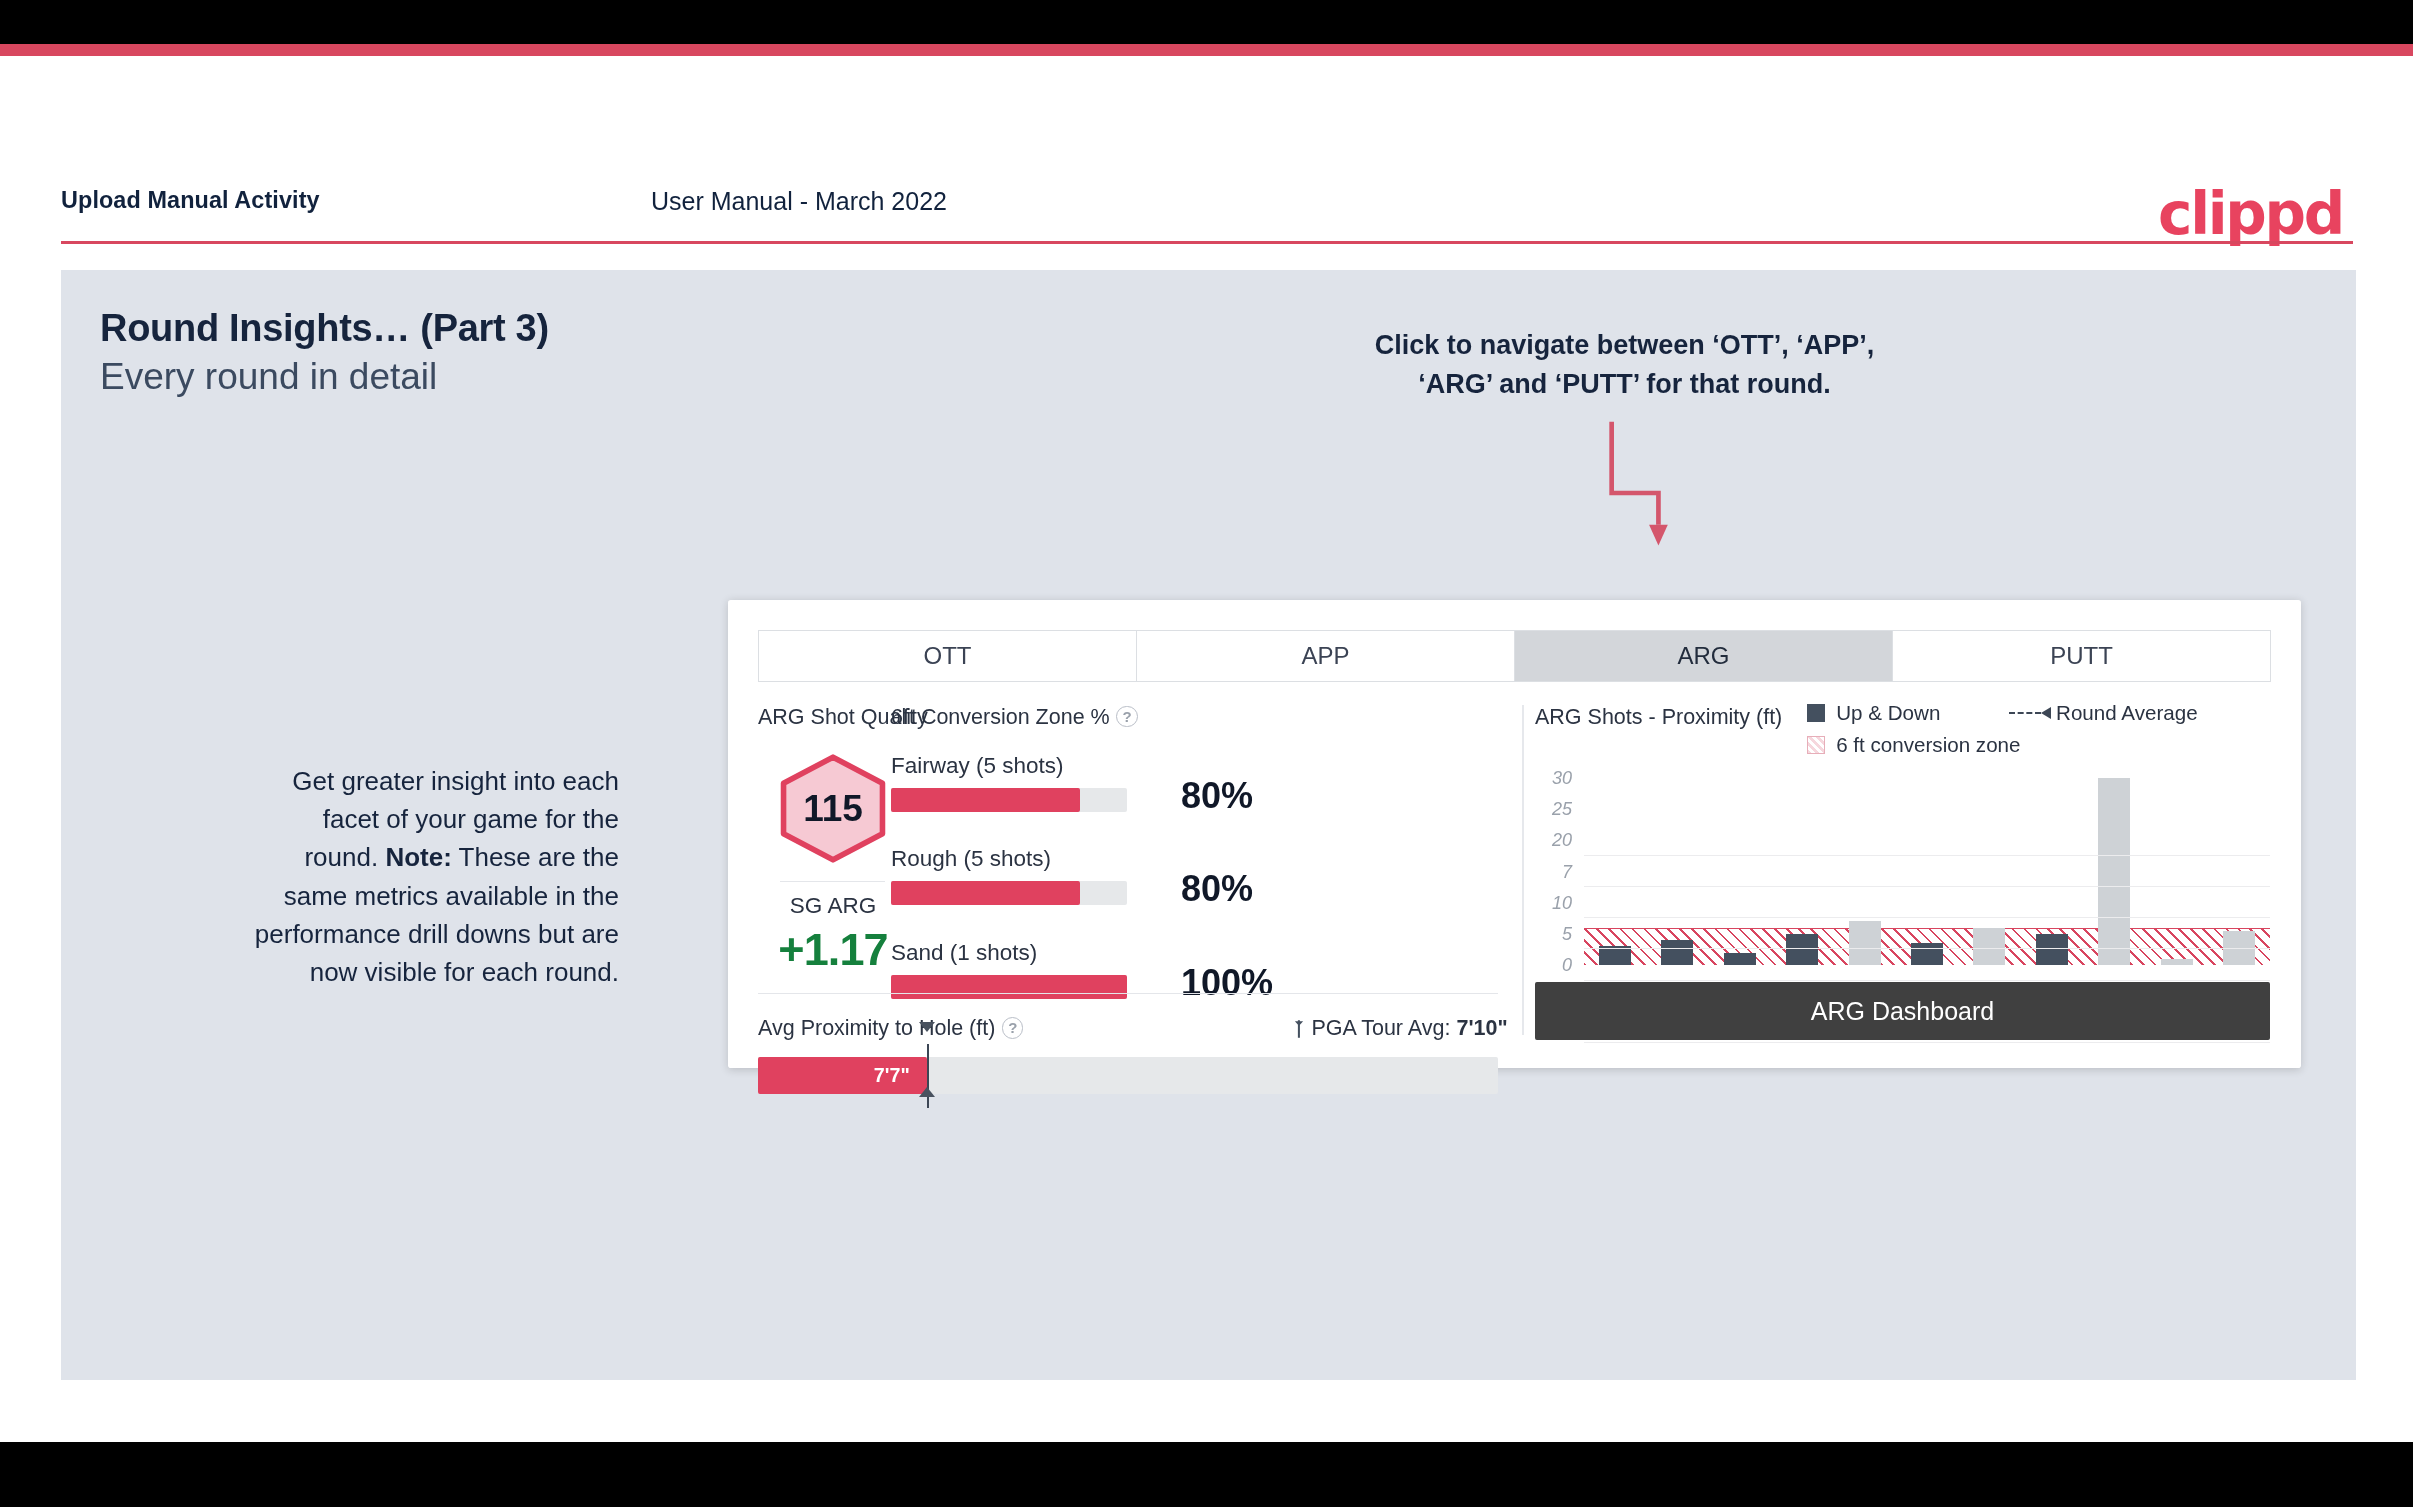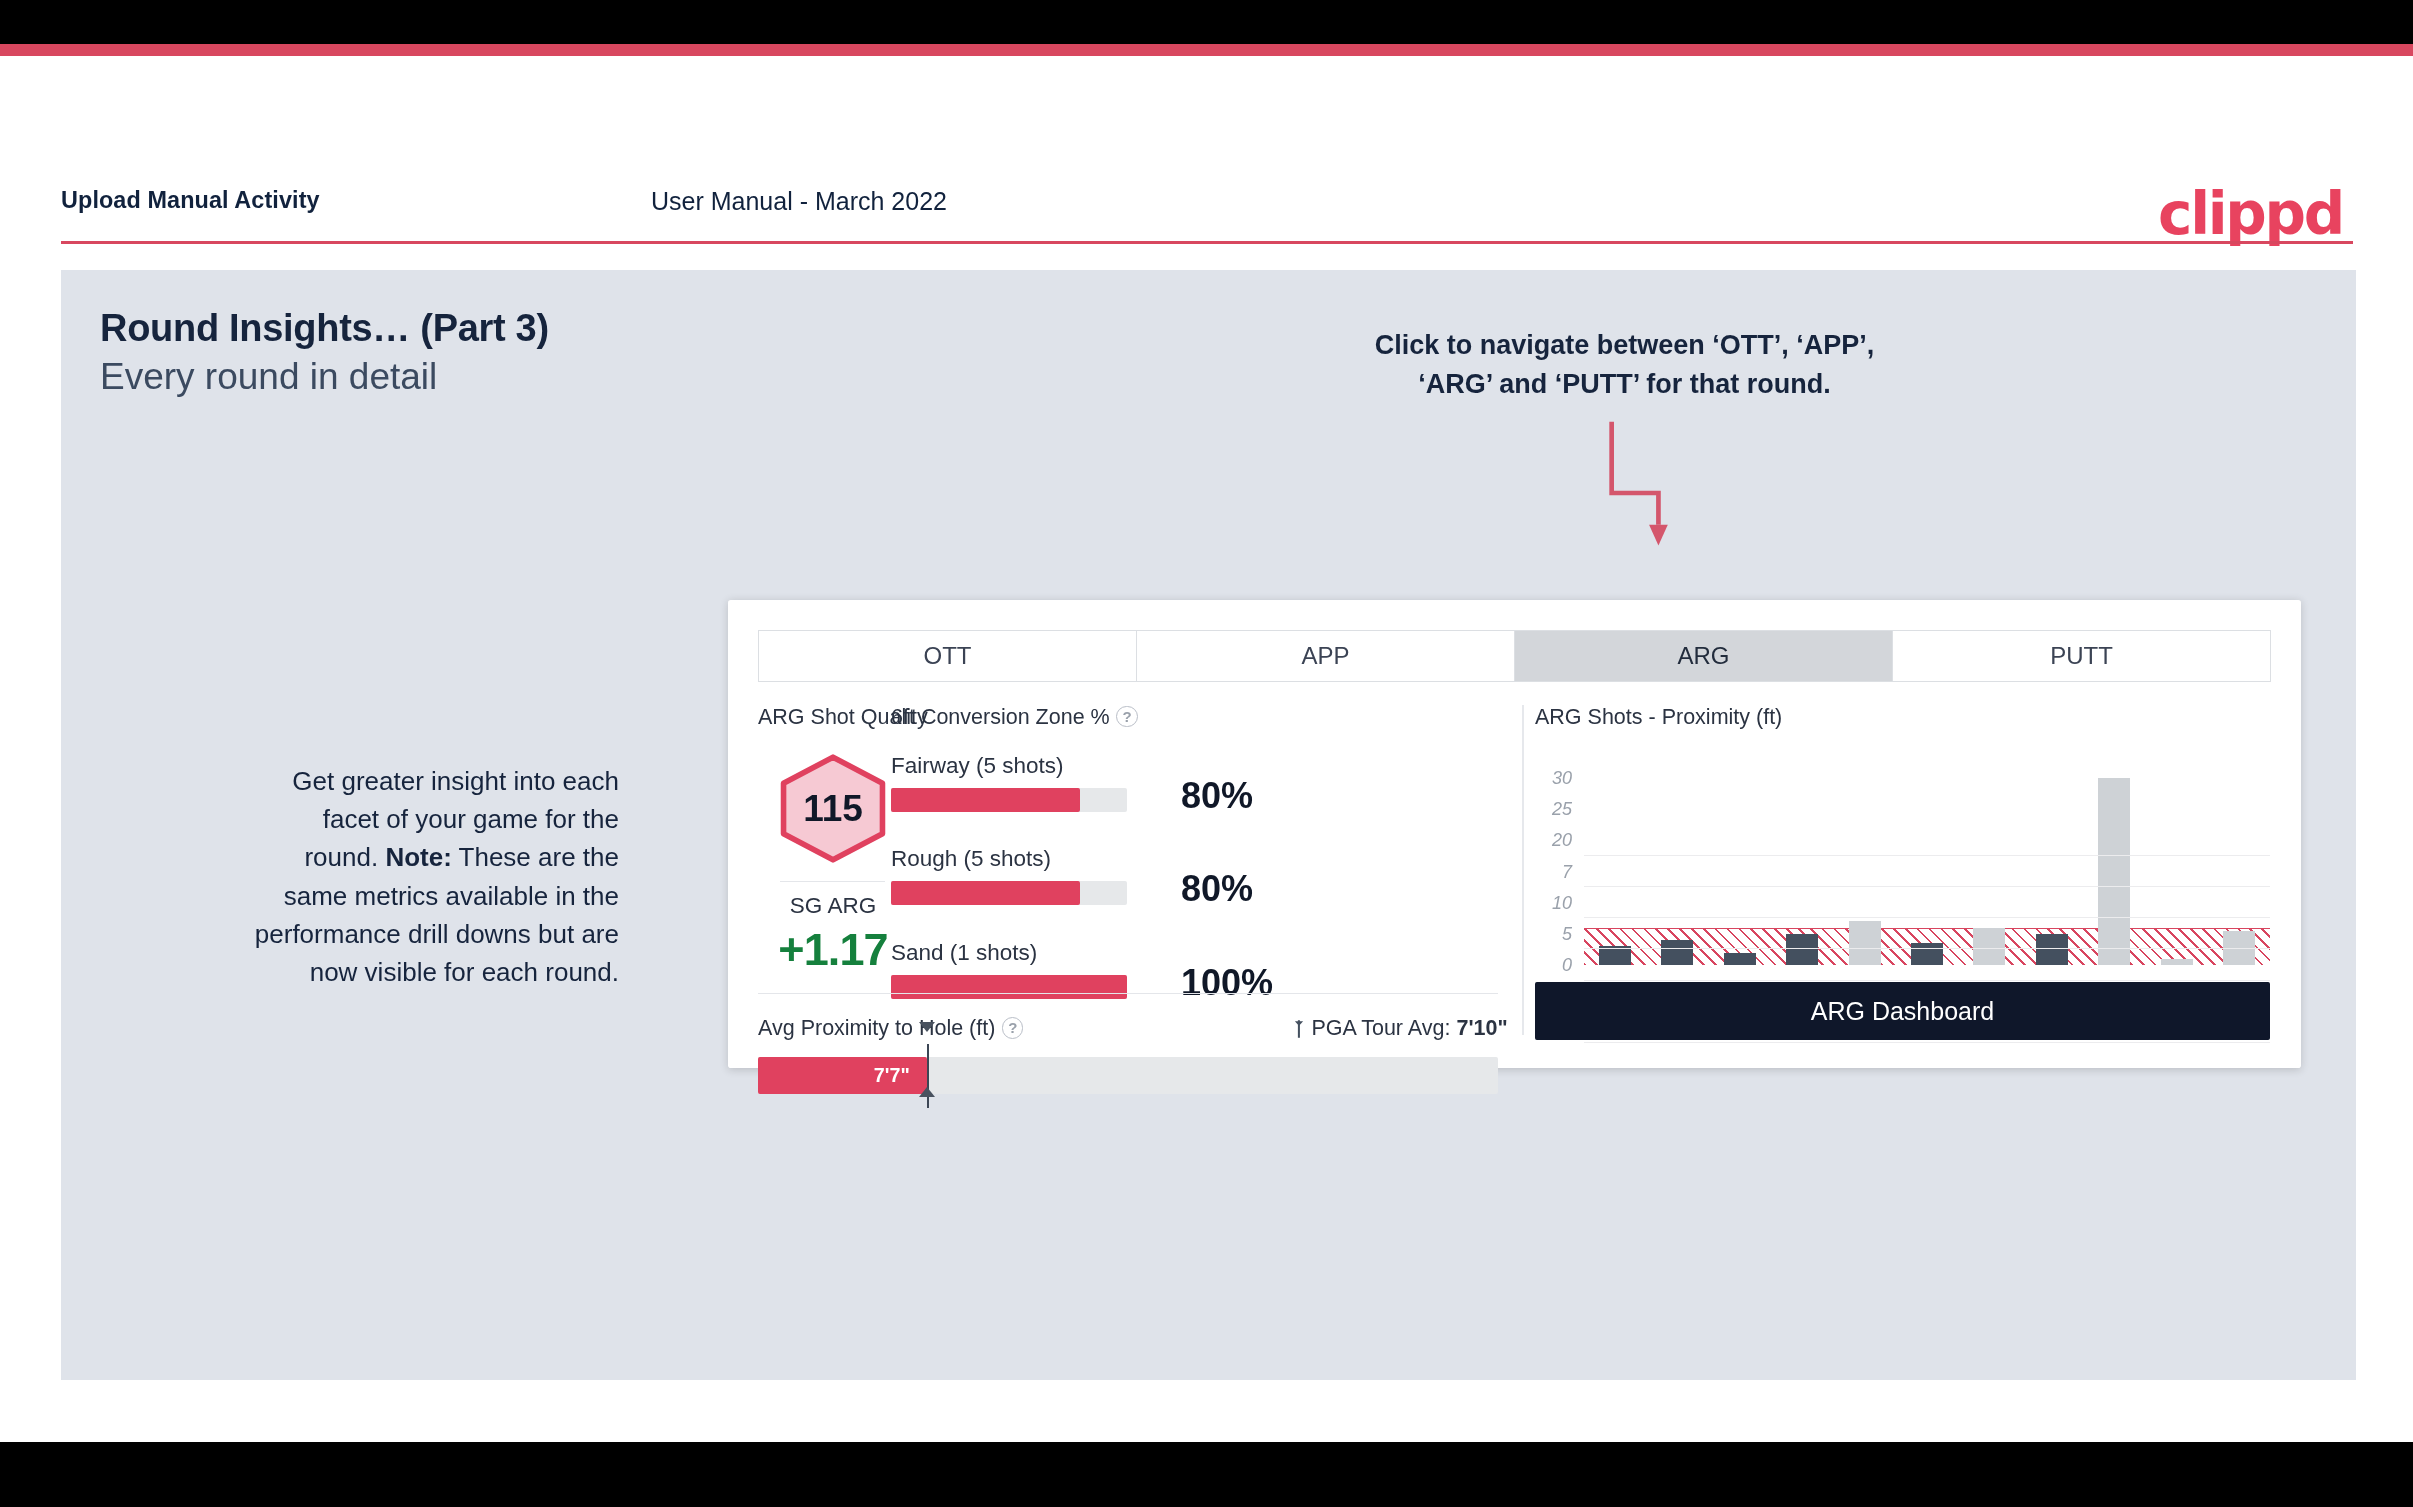--- a/index.html
+++ b/index.html
@@ -123,21 +123,21 @@
   .bar { position:absolute; bottom:0; }
   .bar.dark { background:#44505f; }
   .bar.light { background:#ced2d6; }
   .avgline { position:absolute; left:49px; height:0; border-top:2.8px dashed #3c4655; }
   .avgdot { position:absolute; width:10.3px; height:10.3px; border-radius:50%; background:#3c4655; }
   .avgtri { position:absolute; width:0;height:0;border-top:8.4px solid transparent;border-bottom:8.4px solid transparent;border-right:12px solid #000; }
   .avgval { position:absolute; font-size:19.7px; font-weight:700; color:#101828; }
 
   .dashbtn {
     position:absolute; left:0; top:281px; width:735px; height:58px;
-    background:#0f172a; color:#fff; font-size:25px;
+    background:#404040; color:#fff; font-size:25px;
     display:flex; align-items:center; justify-content:center; cursor:pointer; border-radius:1.9px;
   }
 </style>
 </head>
 <body>
 
 <div class="letterbox-top"></div>
 <div class="brandstripe"></div>
 <div class="letterbox-bottom"></div>
 
@@ -242,20 +242,36 @@
             <div class="tri-down" style="left:-7.5px"></div>
             <div class="tri-up" style="left:-7.5px"></div>
           </div>
         </div>
       </div>
 
       <div class="panel-right">
 
         <div class="chart-title">ARG Shots - Proximity (ft)</div>
 
+        <div class="legend">
+          <div class="lg-row">
+            <span class="lg-sq"></span>
+            <span>Up &amp; Down</span>
+            <span style="display:inline-block;width:69px"></span>
+            <span class="lg-dash">
+              <span class="lg-dashline"></span>
+                <span class="lg-dashtri"></span>
+            </span>
+            <span>Round Average</span>
+          </div>
+          <div class="lg-row">
+            <span class="lg-hatch"></span>
+            <span>6 ft conversion zone</span>
+          </div>
+        </div>
 
         <div class="plot">
           <div class="yaxis" id="yaxis">
               <div class="ytick" style="top: 187px;">0</div>
               <div class="ytick" style="top: 156px;">5</div>
               <div class="ytick" style="top: 125px;">10</div>
               <div class="ytick" style="top: 94px;">7</div>
               <div class="ytick" style="top: 62px;">20</div>
               <div class="ytick" style="top: 31px;">25</div>
               <div class="ytick" style="top: 0px;">30</div>

